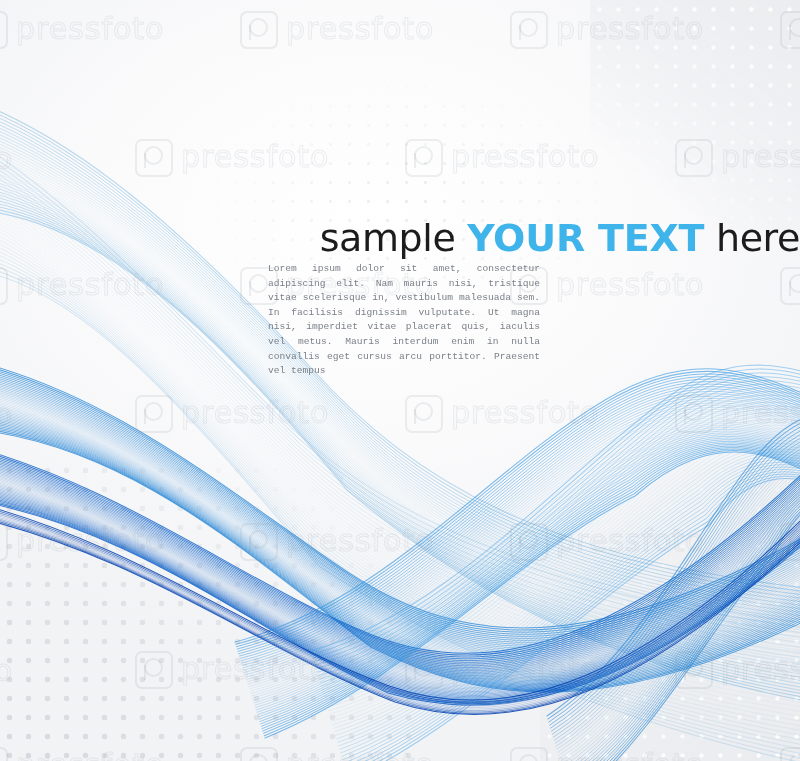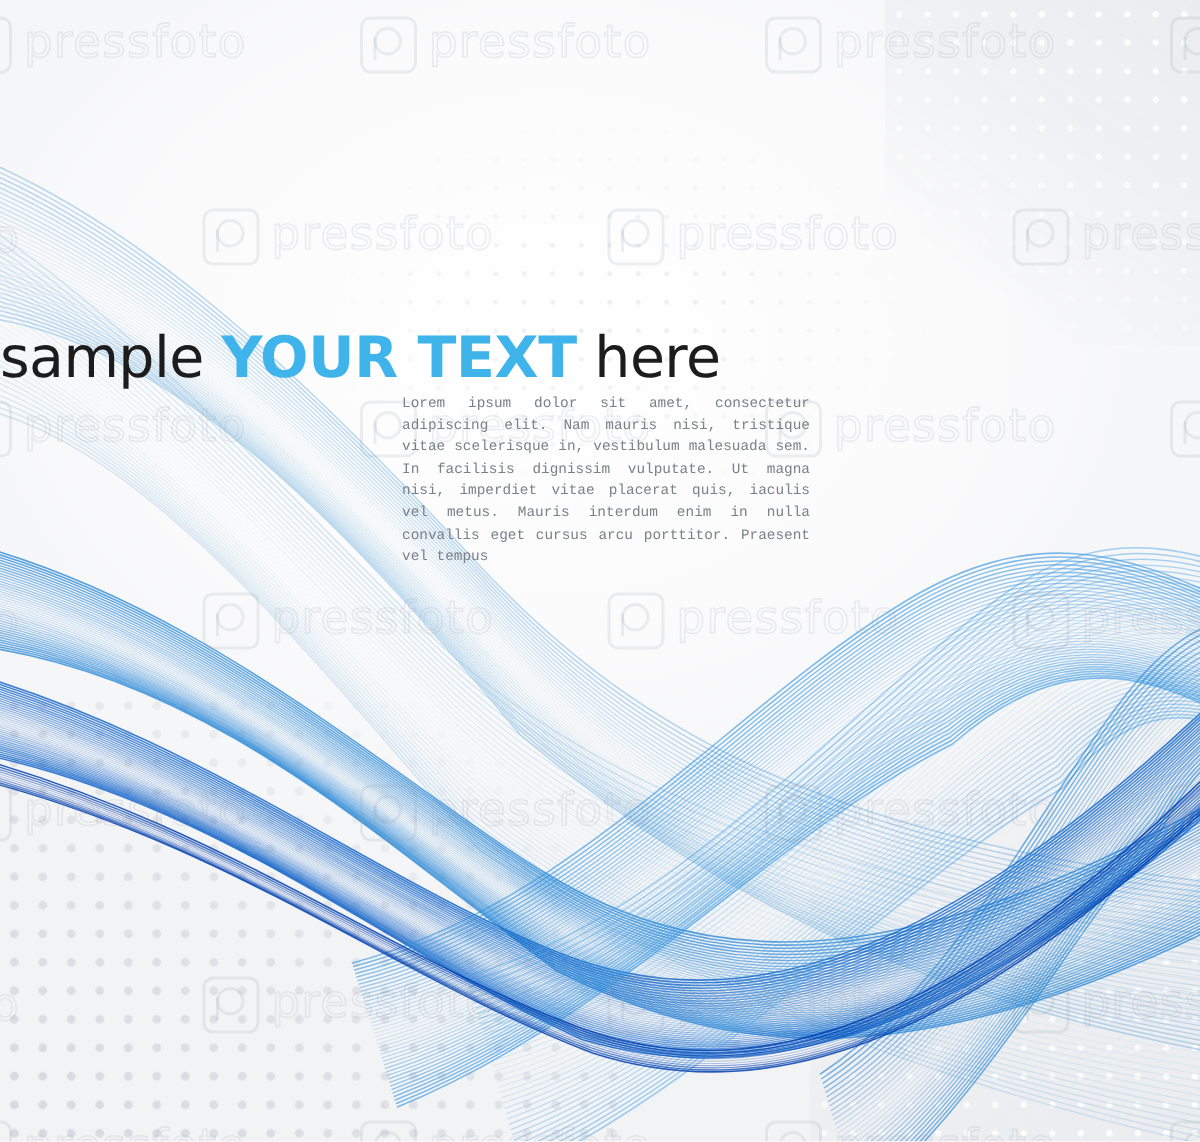--- a/index.html
+++ b/index.html
@@ -76,21 +76,21 @@
   .wm-text{
     font-family:"DejaVu Sans", sans-serif;
     font-size:30px;letter-spacing:1px;
     color:transparent;
     -webkit-text-stroke:1.1px rgba(150,158,168,.16);
   }
 
   
   #content{position:absolute;left:0;top:0;width:800px;}
   #headline{
-    position:absolute;left:0;top:216px;width:800px;text-align:left;
+    position:absolute;left:0;top:216px;width:800px;text-align:right;
     font-size:38px;line-height:44px;white-space:nowrap;
     font-family:"DejaVu Sans", sans-serif;
   }
   #headline .light{color:#1c1c1c;font-weight:400;letter-spacing:-.4px;}
   #headline .accent{color:#3fb4ea;font-weight:700;letter-spacing:-.2px;}
   #paragraph{
     position:absolute;left:268px;top:262px;width:272px;
     font-family:Liberation Mono, monospace;
     font-size:9.6px;line-height:14.6px;
     color:#7b8089;text-align:justify;

